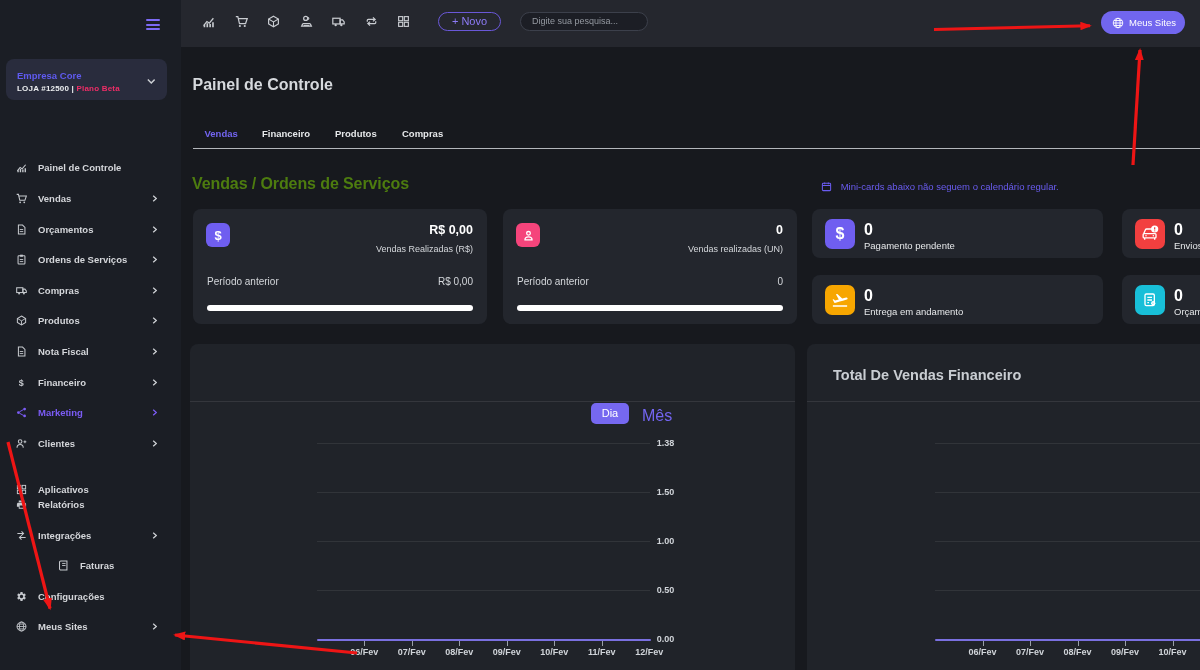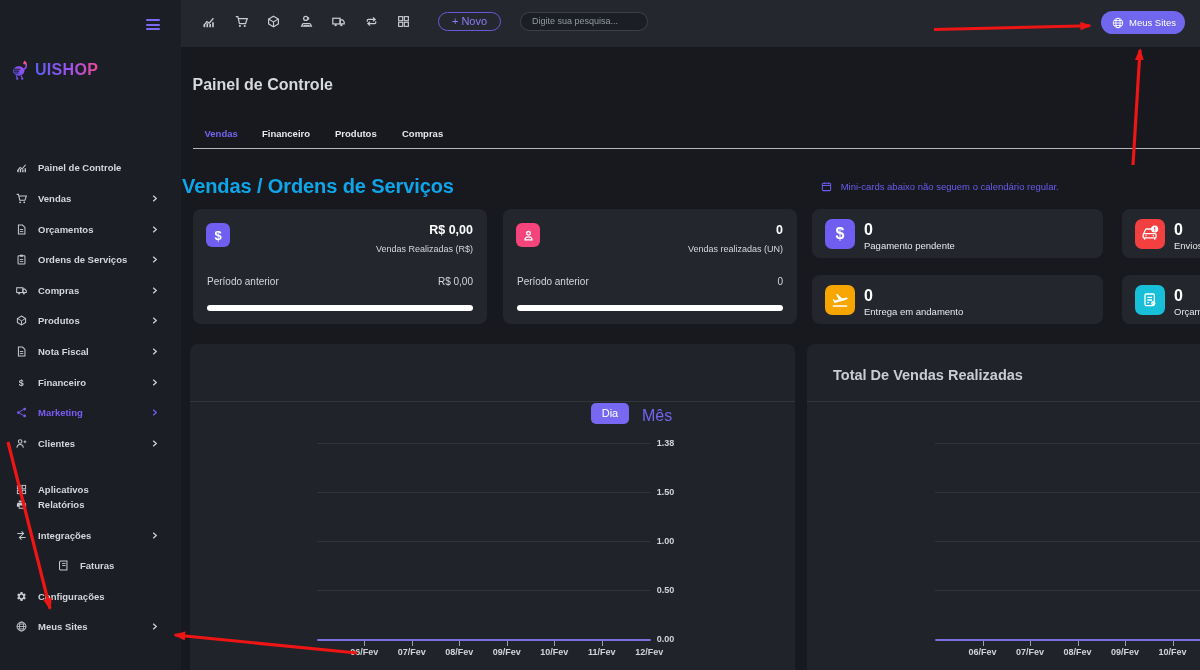--- a/index.html
+++ b/index.html
@@ -36,21 +36,21 @@
 #btnsites { position:absolute; left:920px; top:11px; width:84px; height:23px; background:#7166ee; border-radius:12px; color:#fff; font-size:9.5px; line-height:23px; }
 #btnsites svg { vertical-align:-3px; margin:0 5px 0 11px; }
 
 
 #main { position:absolute; left:181px; top:47px; width:1019px; height:623px; background:#17191e; }
 h1.pc { position:absolute; left:11.5px; top:29px; font-size:16px; font-weight:bold; color:#d6d9dd; }
 .tab { position:absolute; top:81px; font-size:9.5px; font-weight:bold; color:#e6e8ea; }
 .tab.act { color:#7365f2; }
 #tabline { position:absolute; left:11.5px; top:101px; width:1007.5px; height:1px; background:#b3b6bb; }
 
-h2.sec { position:absolute; left:1px; top:128px; font-size:20px; font-weight:bold; color:#0ea5e9; letter-spacing:-0.1px;}
+h2.sec { position:absolute; left:11px; top:128px; font-size:16px; font-weight:bold; color:#4d7c0f; letter-spacing:-0.1px;}
 #minote { position:absolute; left:640px; top:134px; font-size:9.5px; color:#6a5cf0; }
 #minote svg { vertical-align:-2px; margin-right:6px;}
 
 .card { position:absolute; background:#23262d; border-radius:8px; top:162px; width:294px; height:115px; }
 .cicon { position:absolute; left:13px; top:14px; width:24px; height:24px; border-radius:6px; color:#fff; display:flex; align-items:center; justify-content:center; }
 .bignum { position:absolute; right:14px; top:14px; font-size:12.5px; font-weight:bold; color:#fff; }
 .subnum { position:absolute; right:14px; top:35px; font-size:9px; color:#d4d7db; }
 .pleft { position:absolute; left:14px; top:67px; font-size:10px; color:#d4d7db; }
 .pright { position:absolute; right:14px; top:67px; font-size:10px; color:#d4d7db; }
 .pbar { position:absolute; left:14px; top:96px; right:14px; height:6px; background:#fff; border-radius:3px; }
@@ -95,20 +95,27 @@
       <circle cx="12.2" cy="18.7" r="1.15" fill="url(#lg1)"></circle>
     </svg>
     <span id="logotext">UISHOP</span>
   </div>
   <div id="burger">
         <div style="top:19px;"></div>
         <div style="top:23.5px;"></div>
         <div style="top:28px;"></div>
       </div>
 
+  <div id="company">
+    <div class="name">Empresa Core</div>
+    <div class="sub">LOJA #12500 | <span class="pink">Plano Beta</span></div>
+    <svg style="position:absolute; right:12px; top:18.5px;" width="8.5" height="6.5" viewBox="0 0 10 7" fill="none" stroke="#cdd0d5" stroke-width="1.7">
+          <path d="M1 1.5 L5 5.5 L9 1.5"></path>
+        </svg>
+  </div>
 
 
   <div id="menu">
         <div class="mi " style="top:160.4px;">
     <svg class="mico" viewBox="0 0 16 16">
             <path d="M2 13 l4 -5 3 2 5 -6" fill="none" stroke="currentColor" stroke-width="1.6"></path>
             <path d="M2 15h2v-3h-2z M5.5 15h2v-5h-2z M9 15h2v-4h-2z M12.5 15h2v-6h-2z" fill="currentColor"></path>
           </svg>
     <span class="mtxt">Painel de Controle</span>
     </div>
@@ -392,21 +399,21 @@
         <div class="milbl">Orçam</div>
   </div>
 
   <div class="chartcard" id="cc1" style="left:9px;">
     <div class="cdivider"></div>
     <div id="btndia">Dia</div>
     <div id="btnmes">Mês</div>
   </div>
 
   <div class="chartcard" id="cc2" style="left:626px;">
-    <div class="ctitle" style="left:26px;">Total De Vendas Realizadas</div>
+    <div class="ctitle" style="left:26px;">Total De Vendas Financeiro</div>
     <div class="cdivider"></div>
   </div>
   <div id="chartlayer1">
         <div class="gline" style="left:135.8px; top:396px; width:333px;"></div>
         <div class="ylbl" style="left:475.8px; top:391px;">1.38</div>
         <div class="gline" style="left:135.8px; top:445px; width:333px;"></div>
         <div class="ylbl" style="left:475.8px; top:440px;">1.50</div>
         <div class="gline" style="left:135.8px; top:494px; width:333px;"></div>
         <div class="ylbl" style="left:475.8px; top:489px;">1.00</div>
         <div class="gline" style="left:135.8px; top:543px; width:333px;"></div>

